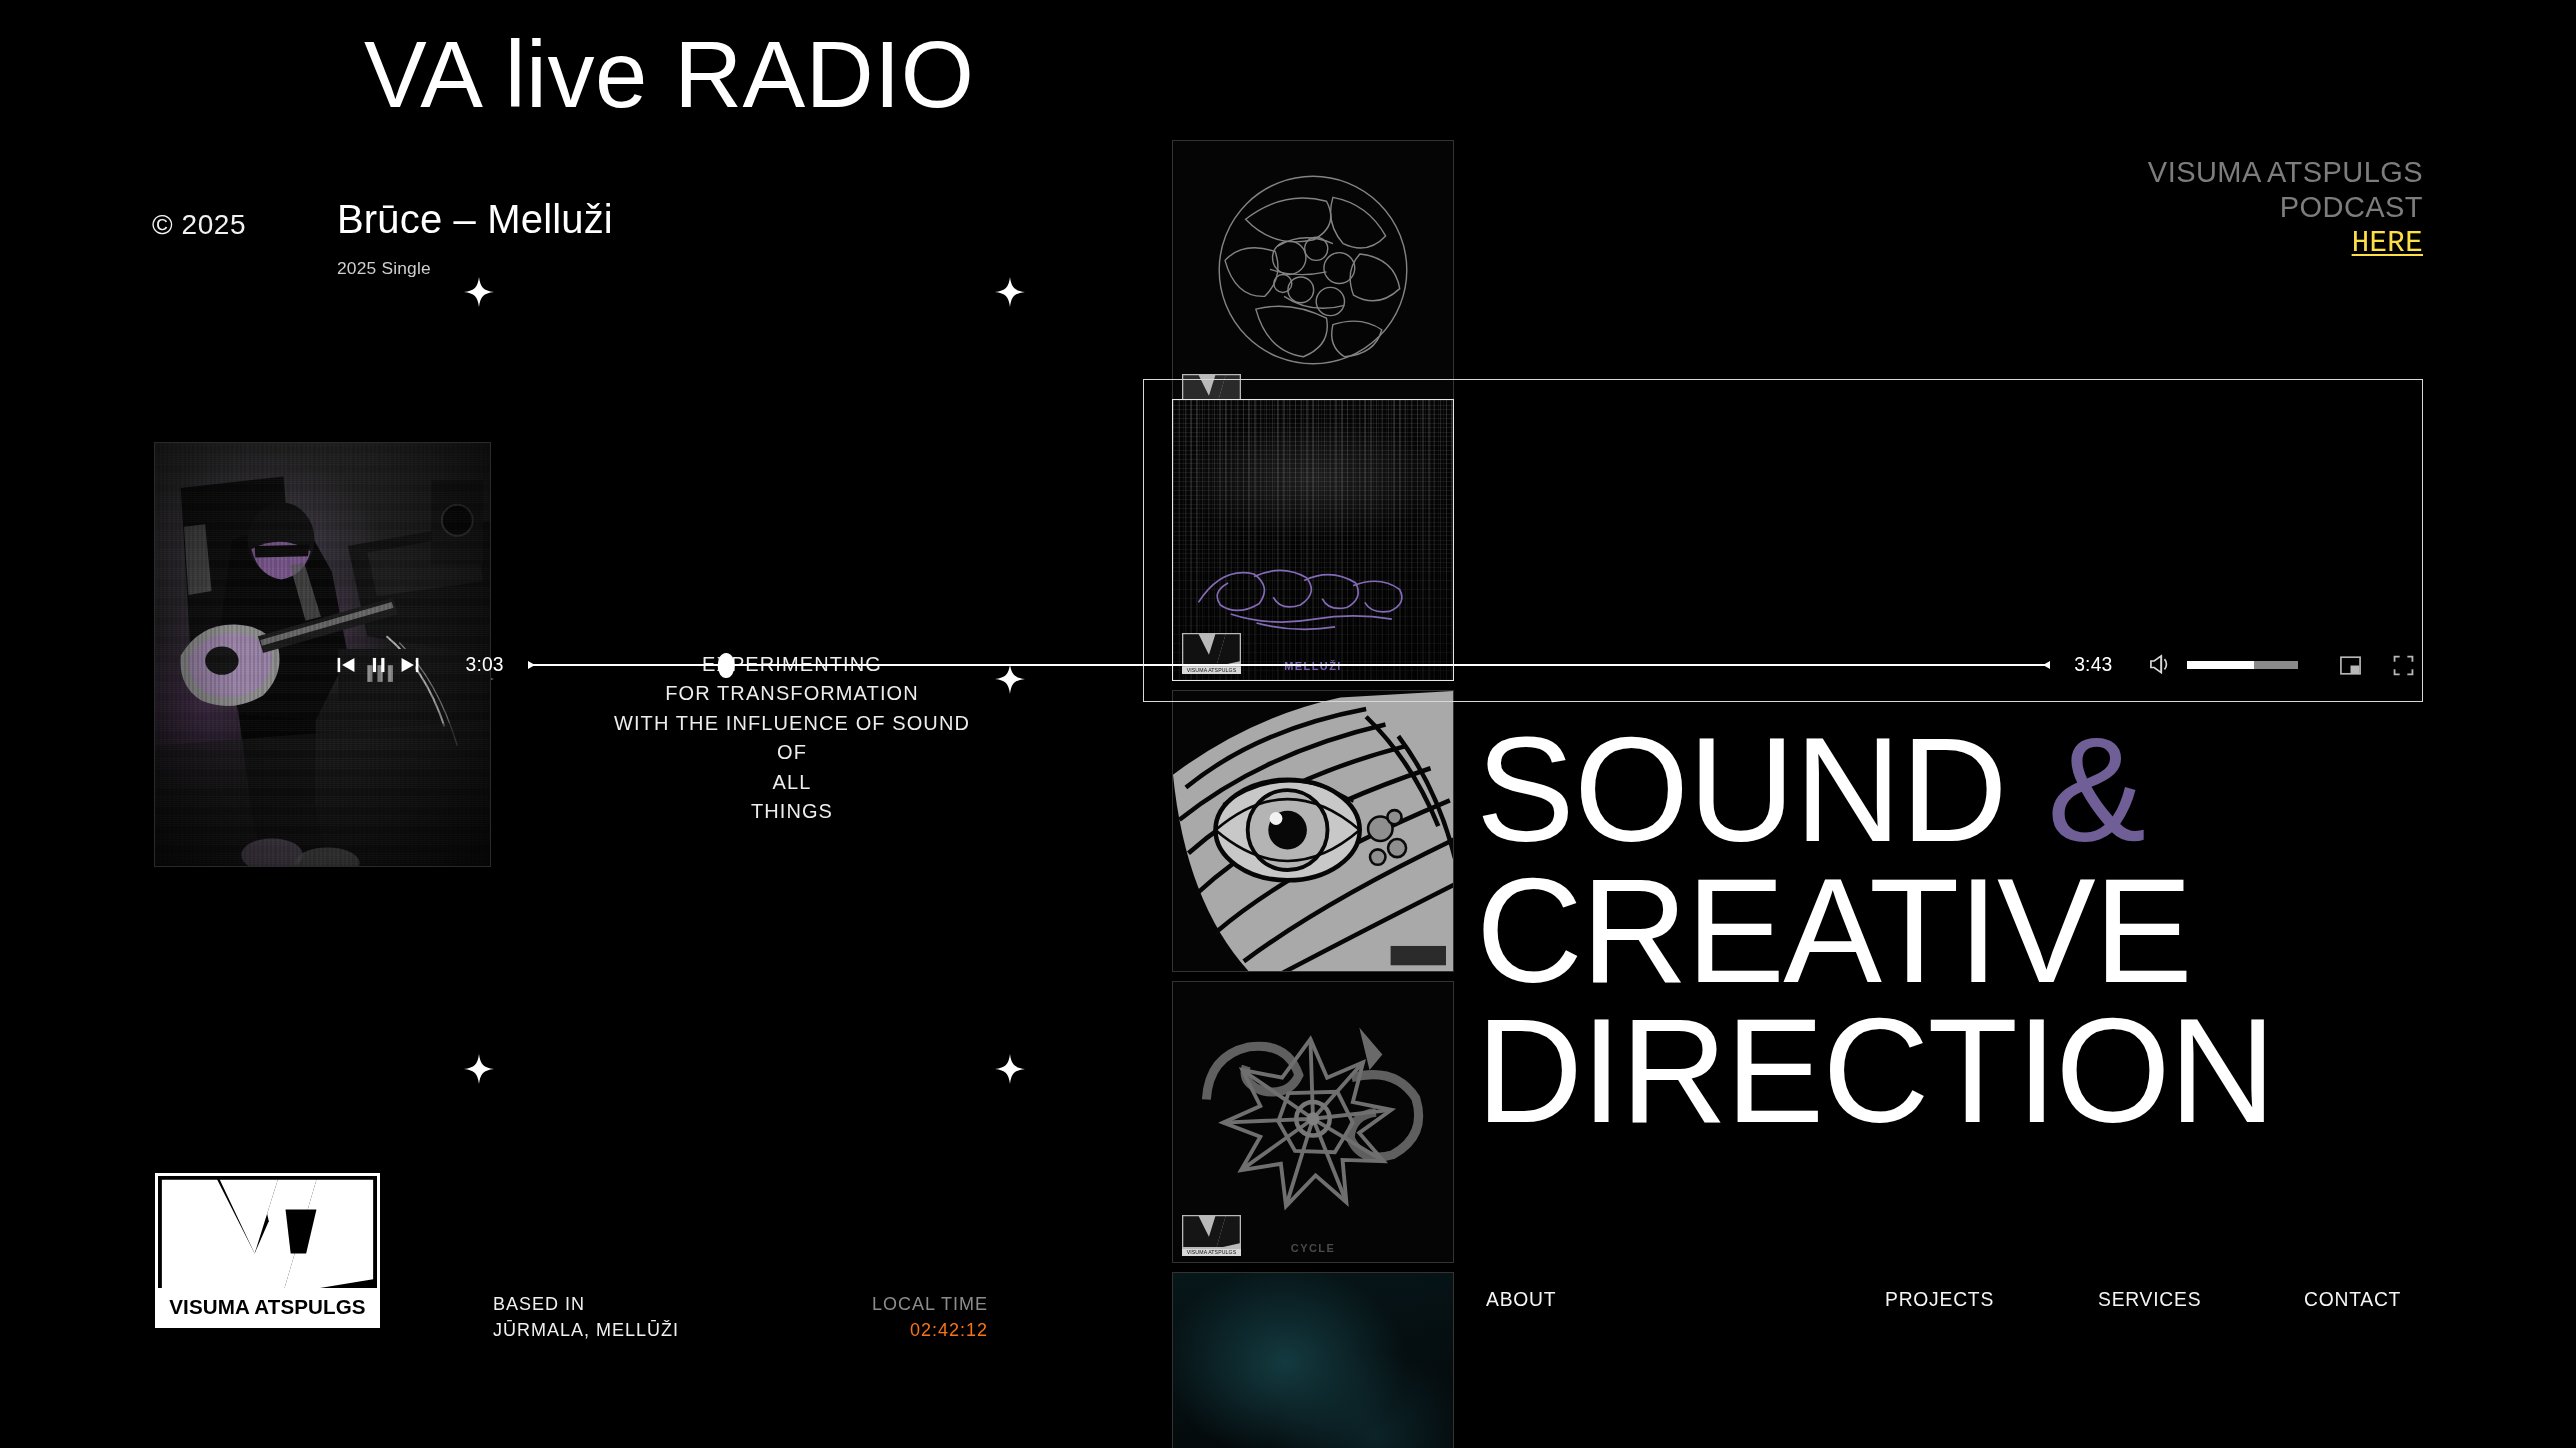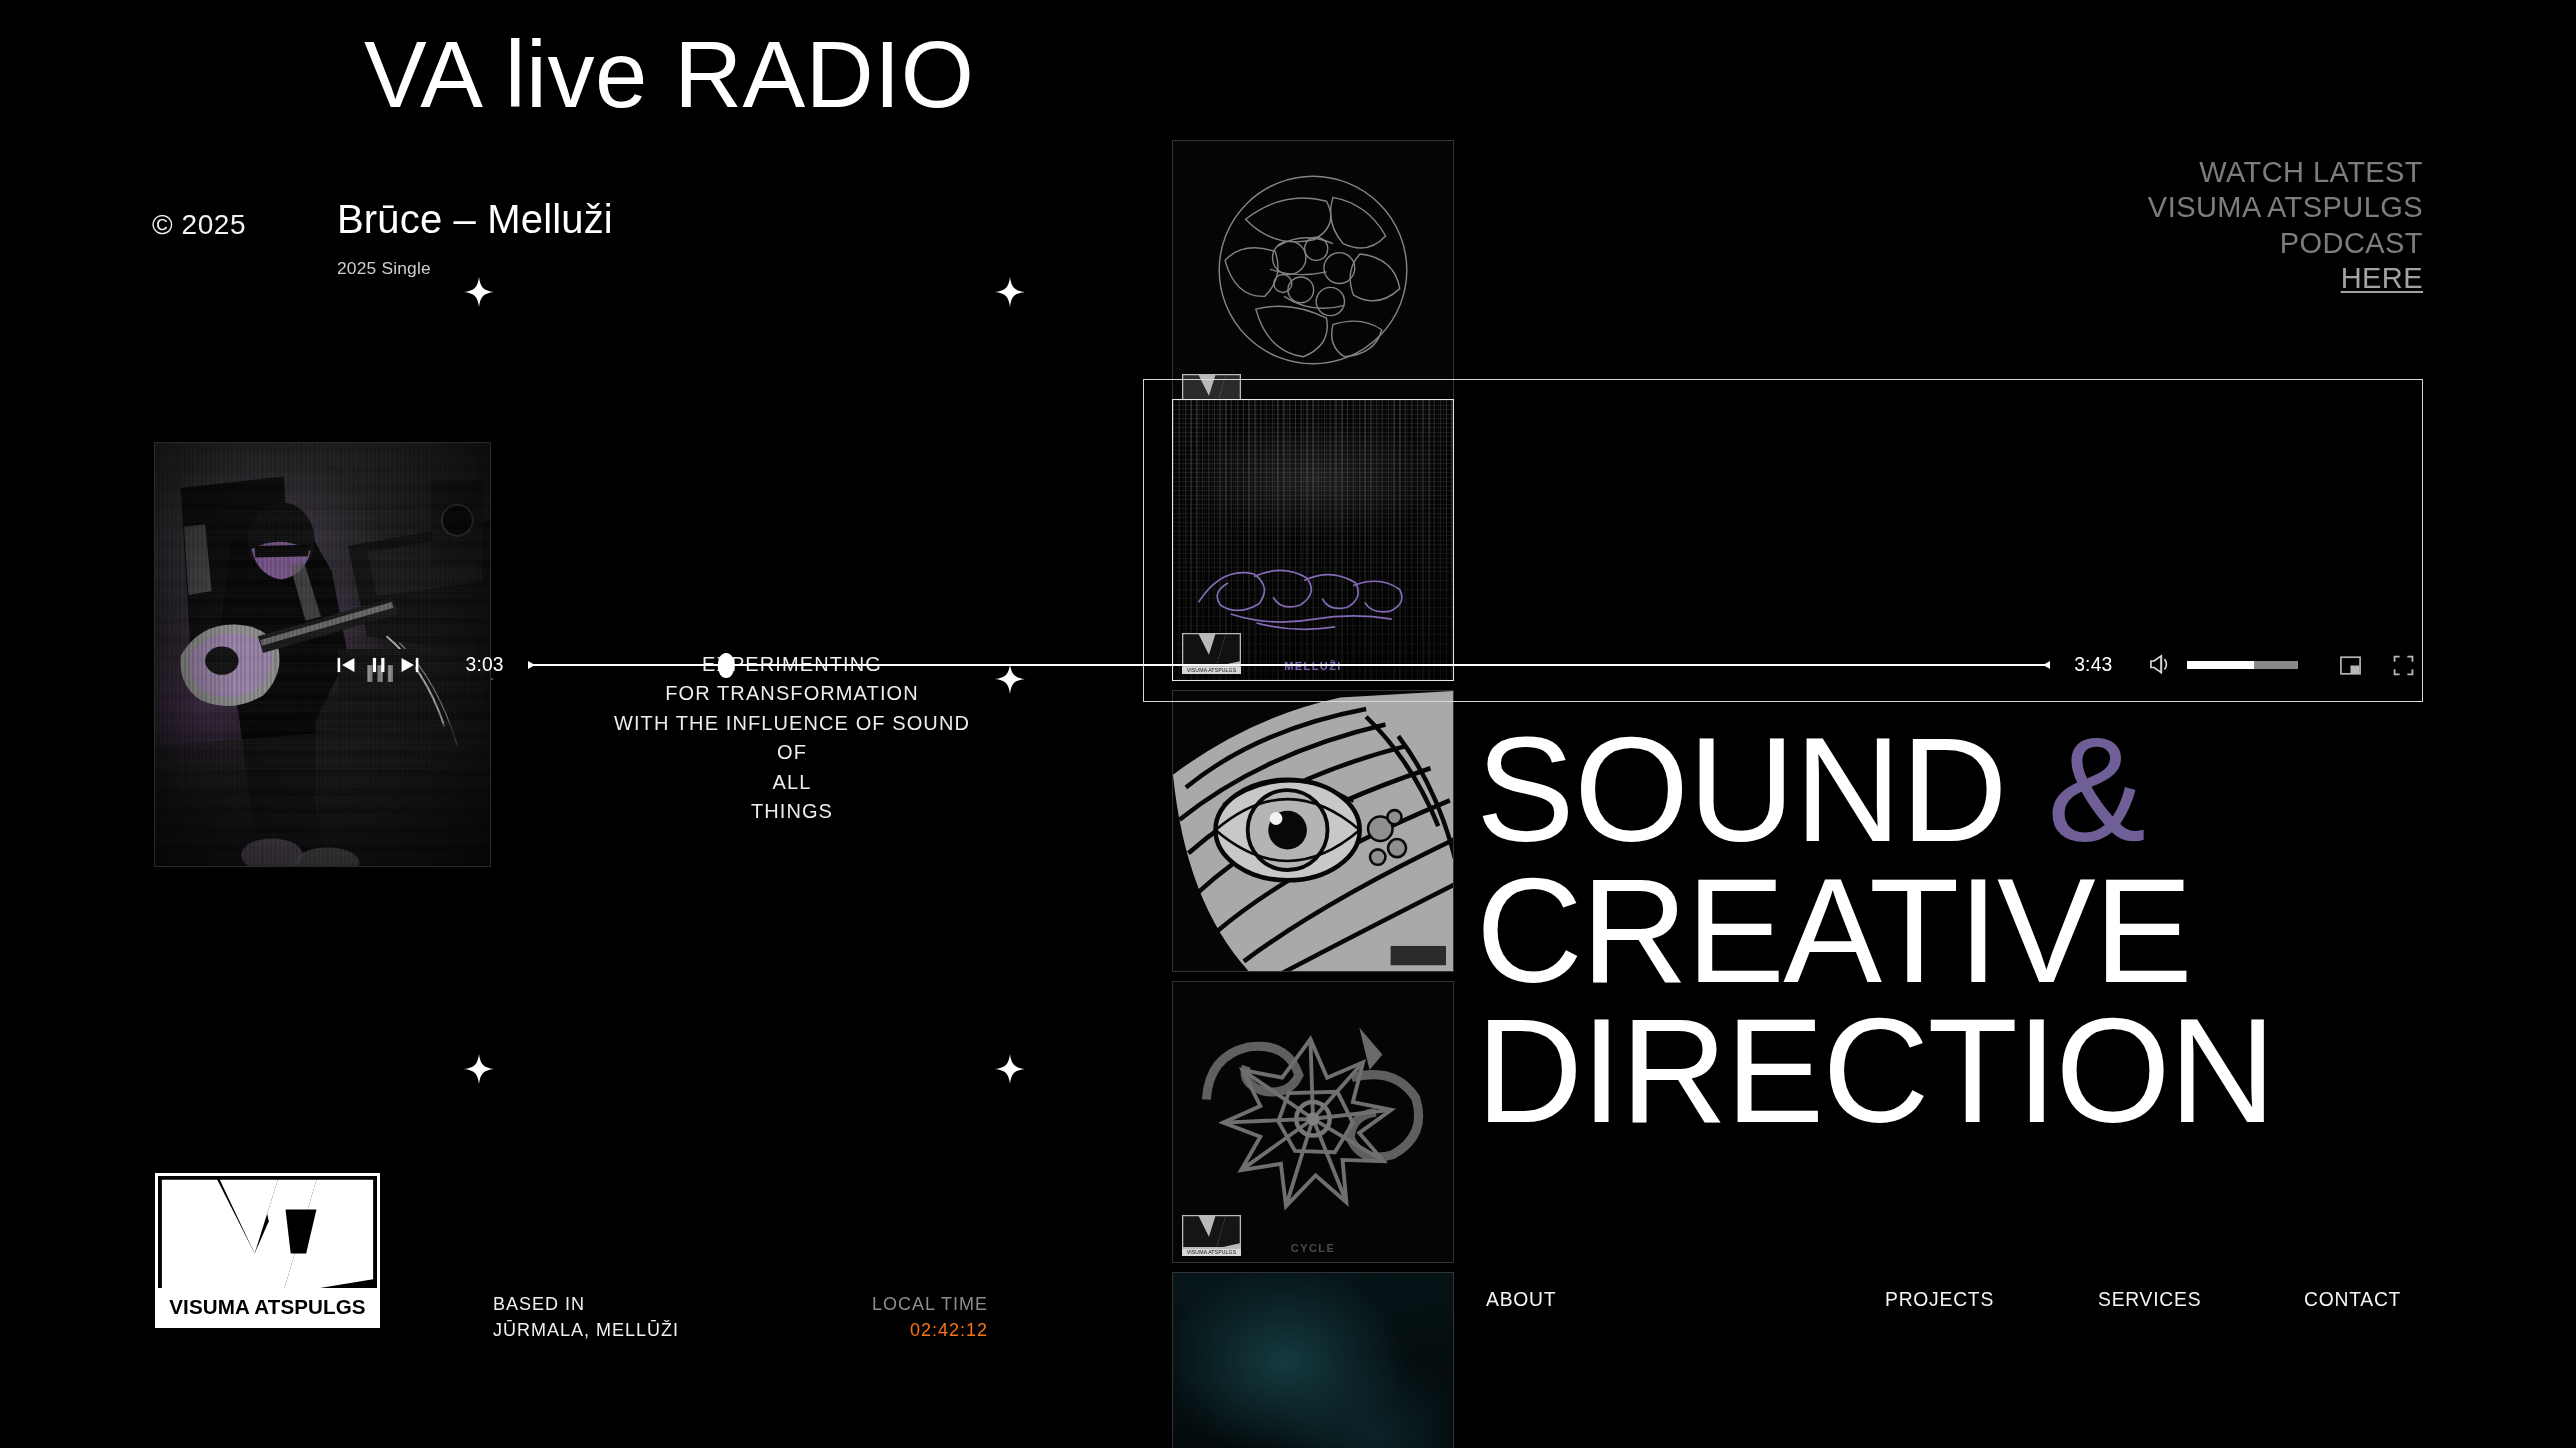--- a/index.html
+++ b/index.html
@@ -140,21 +140,21 @@
       radial-gradient(ellipse 60% 48% at 40% 32%, rgba(22,66,72,.85), transparent 72%),
       radial-gradient(ellipse 48% 40% at 72% 58%, rgba(14,44,50,.75), transparent 75%),
       linear-gradient(170deg,#07171a 0%,#04090b 60%,#020405 100%);
   }
 
   
   .watch {
     position:absolute; right:153px; top:155px; width:451px; text-align:right;
     color:#7d7d7d; font-size:29px; line-height:1.22; letter-spacing:0.015em; font-weight:400;
   }
-  .watch .here { color:#a3a3a3; text-decoration:underline; text-underline-offset:3.2px; }
+  .watch .here { color:#fde047; text-decoration:underline; text-underline-offset:3.2px;font-family:Liberation Mono, monospace; }
 
   
   .player {
     position:absolute; left:1143px; top:379px; width:1280px; height:323px;
     border:1.3px solid #d8d8d8; background:transparent;
   }
   .player-title {
     position:absolute; left:336px; top:28px;
     font-size:94px; line-height:1; letter-spacing:0.005em;
     color:#ffffff; font-weight:300; white-space:nowrap;margin-left:28px;
@@ -471,21 +471,20 @@
       <div class="label" style="color:#4a4a4a;">CYCLE</div>
     </div>
 
     <div class="thumb t5">
       <div class="art-teal"></div>
       <div class="label"></div>
     </div>
   </div>
 
   <div class="watch">
-    <div>WATCH LATEST</div>
     <div>VISUMA ATSPULGS</div>
     <div>PODCAST</div>
     <div class="here">HERE</div>
   </div>
 
   <div class="player"></div>
   <div class="player-title">VA live RADIO</div>
   <div class="track-title">Brūce – Melluži</div>
   <div class="track-sub">2025 Single</div>
 

